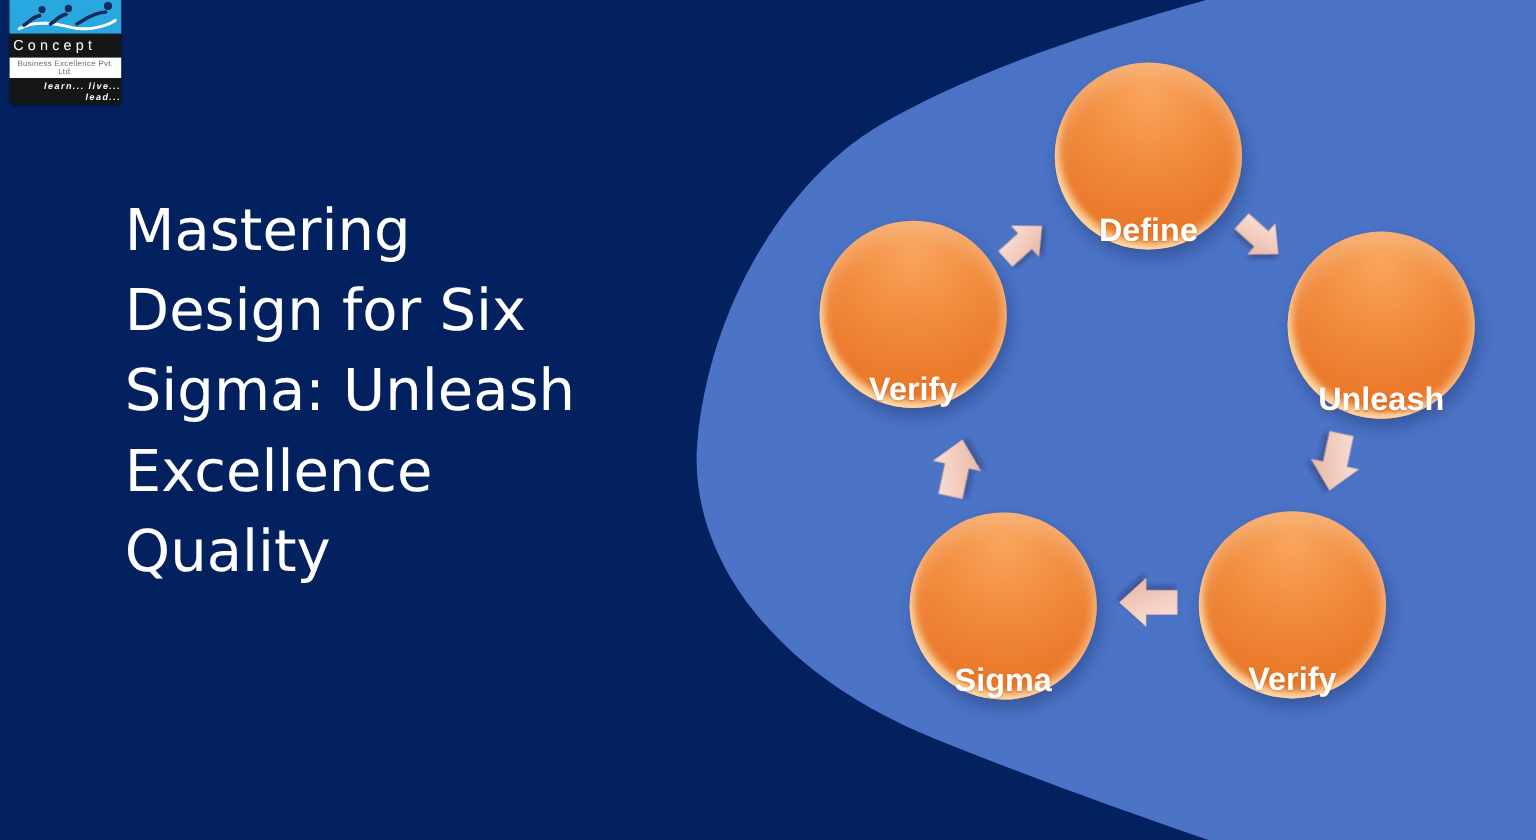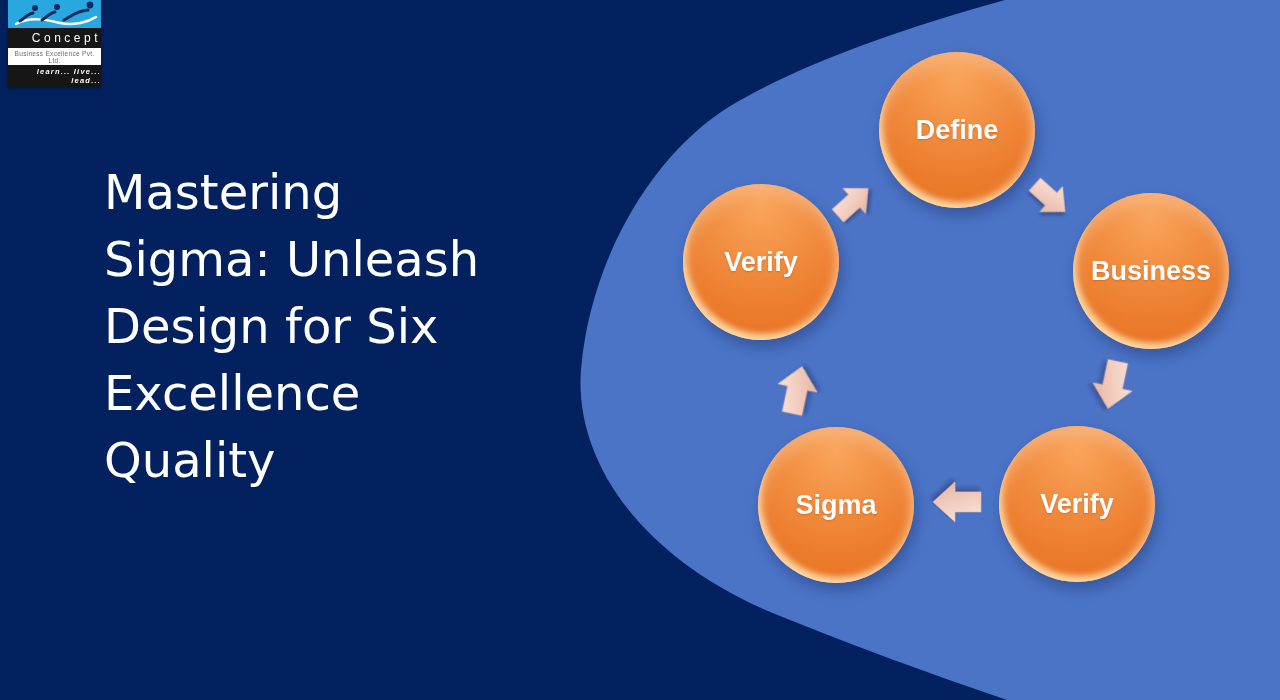--- a/index.html
+++ b/index.html
@@ -10,22 +10,22 @@
     font-family:"Liberation Sans", sans-serif;
   }
 
   
   .blob { position:absolute; left:0; top:0; width:1280px; height:700px; }
 
   
   .logo { position:absolute; left:8px; top:0; width:93px; box-shadow:0 1px 3px rgba(0,0,0,.4); }
   .logo-waves { display:block; width:93px; height:28px; background:#29A8DF; }
   .logo-name {
-    background:#161616; color:#ffffff; text-align:right;
-    font-size:12px; letter-spacing:3.5px; padding:3px 0 3px 14px;
+    background:#161616; color:#ffffff; text-align:left;
+    font-size:12px; letter-spacing:3.5px; padding:3px 0 3px 3px;
     font-family:"Liberation Sans", sans-serif;
   }
   .logo-subtitle {
     background:#ffffff; color:#6a6a6a; text-align:center;
     font-size:6.5px; padding:1.5px 0; letter-spacing:.3px;
   }
   .logo-tagline {
     background:#161616; color:#ffffff; text-align:right;
     font-size:7.5px; font-style:italic; font-weight:bold;
     letter-spacing:1.2px; padding:1.5px 0 2.5px;
@@ -35,21 +35,21 @@
   .title {
     position:absolute; left:104px; top:159px;
     color:#ffffff; font-family:"DejaVu Sans", sans-serif;
     font-size:48px; line-height:67px; font-weight:400;
     white-space:nowrap;
   }
 
   
   .step {
     position:absolute; width:156px; height:156px; border-radius:50%;
-    display:flex; align-items:center; justify-content:center;
+    display:flex; align-items:flex-end; justify-content:center;
     background: radial-gradient(circle at 50% 16%,
                 #F9A55C 0%, #F18C3E 38%, #EC7C2D 68%, #E56F1F 100%);
     box-shadow:
       inset 5px -7px 6px -2px rgba(255,225,175,.85),
       inset -4px -6px 8px -2px rgba(255,215,165,.55),
       inset 0 10px 16px rgba(255,255,255,.25),
       3px 7px 14px rgba(5,15,60,.30);
   }
   .step-label {
     color:#ffffff; font-weight:700; font-size:27px;
@@ -115,31 +115,31 @@
       <circle cx="82" cy="5" r="3.4"></circle>
     </g>
   </svg>
   <div class="logo-name">Concept</div>
   <div class="logo-subtitle">Business Excellence Pvt. Ltd.</div>
   <div class="logo-tagline">learn... live... lead...</div>
 </div>
 
 <div class="title">
   <div>Mastering</div>
+  <div>Design for Six</div>
   <div>Sigma: Unleash</div>
-  <div>Design for Six</div>
   <div>Excellence</div>
   <div>Quality</div>
 </div>
 
 <div class="step step-define">
   <span class="step-label">Define</span>
 </div>
 <div class="step step-measure">
-  <span class="step-label">Business</span>
+  <span class="step-label">Unleash</span>
 </div>
 <div class="step step-analyze">
   <span class="step-label">Verify</span>
 </div>
 <div class="step step-design">
   <span class="step-label">Sigma</span>
 </div>
 <div class="step step-verify">
   <span class="step-label">Verify</span>
 </div>

